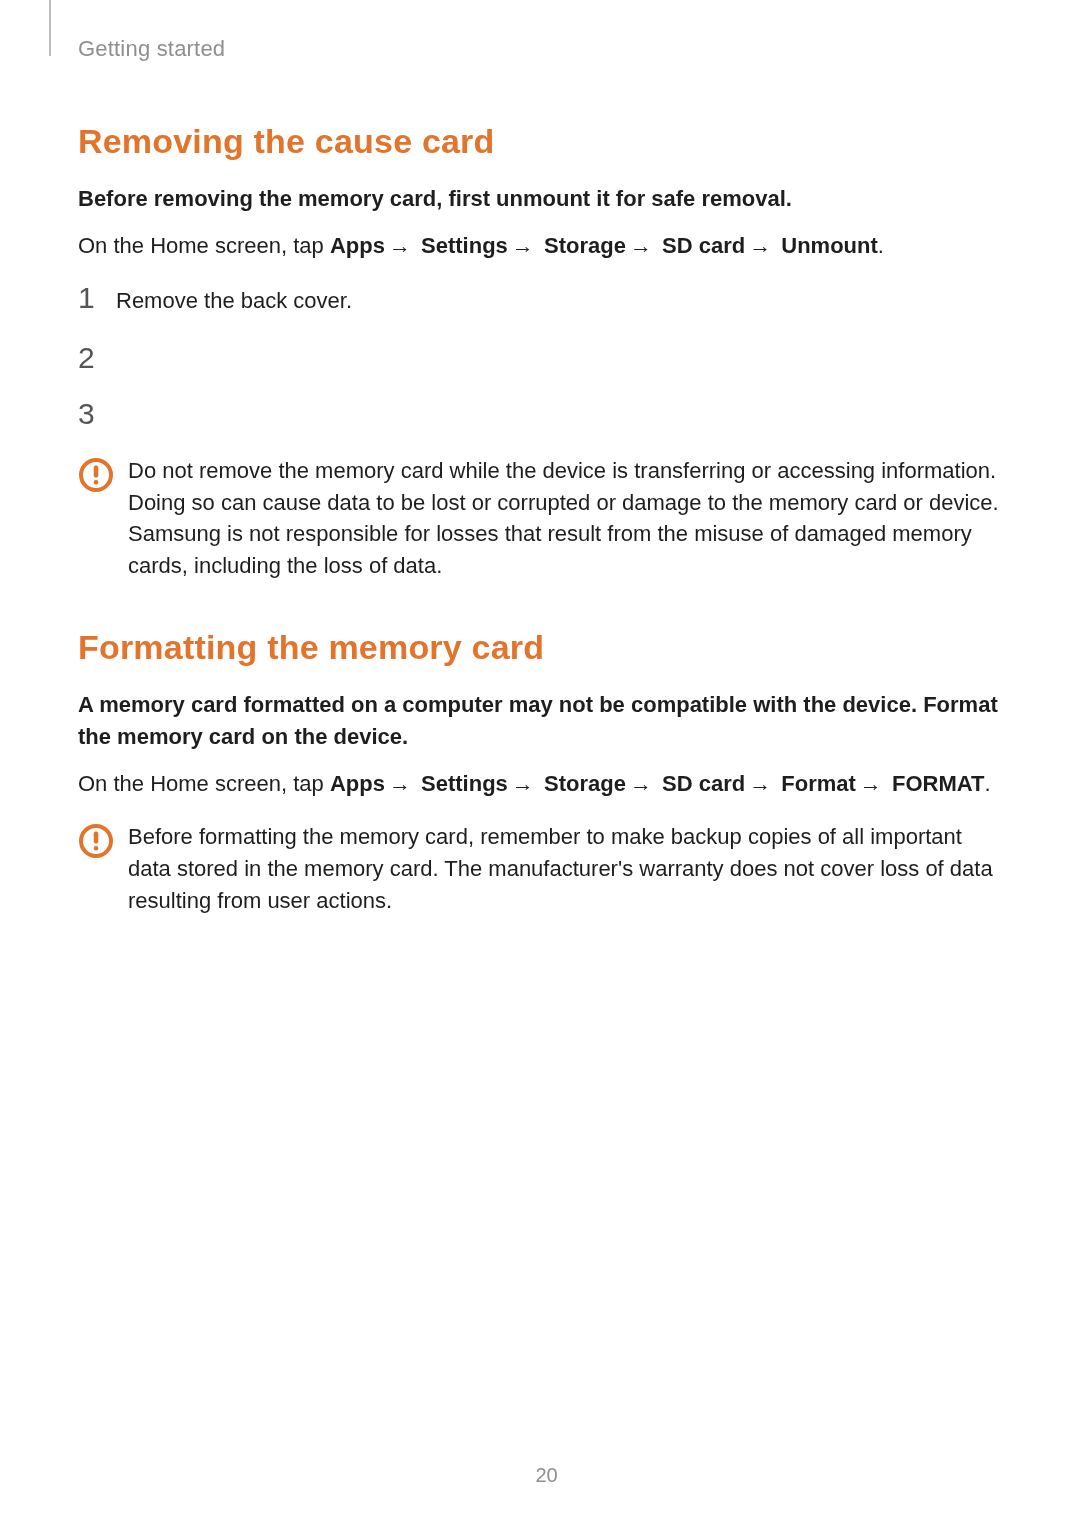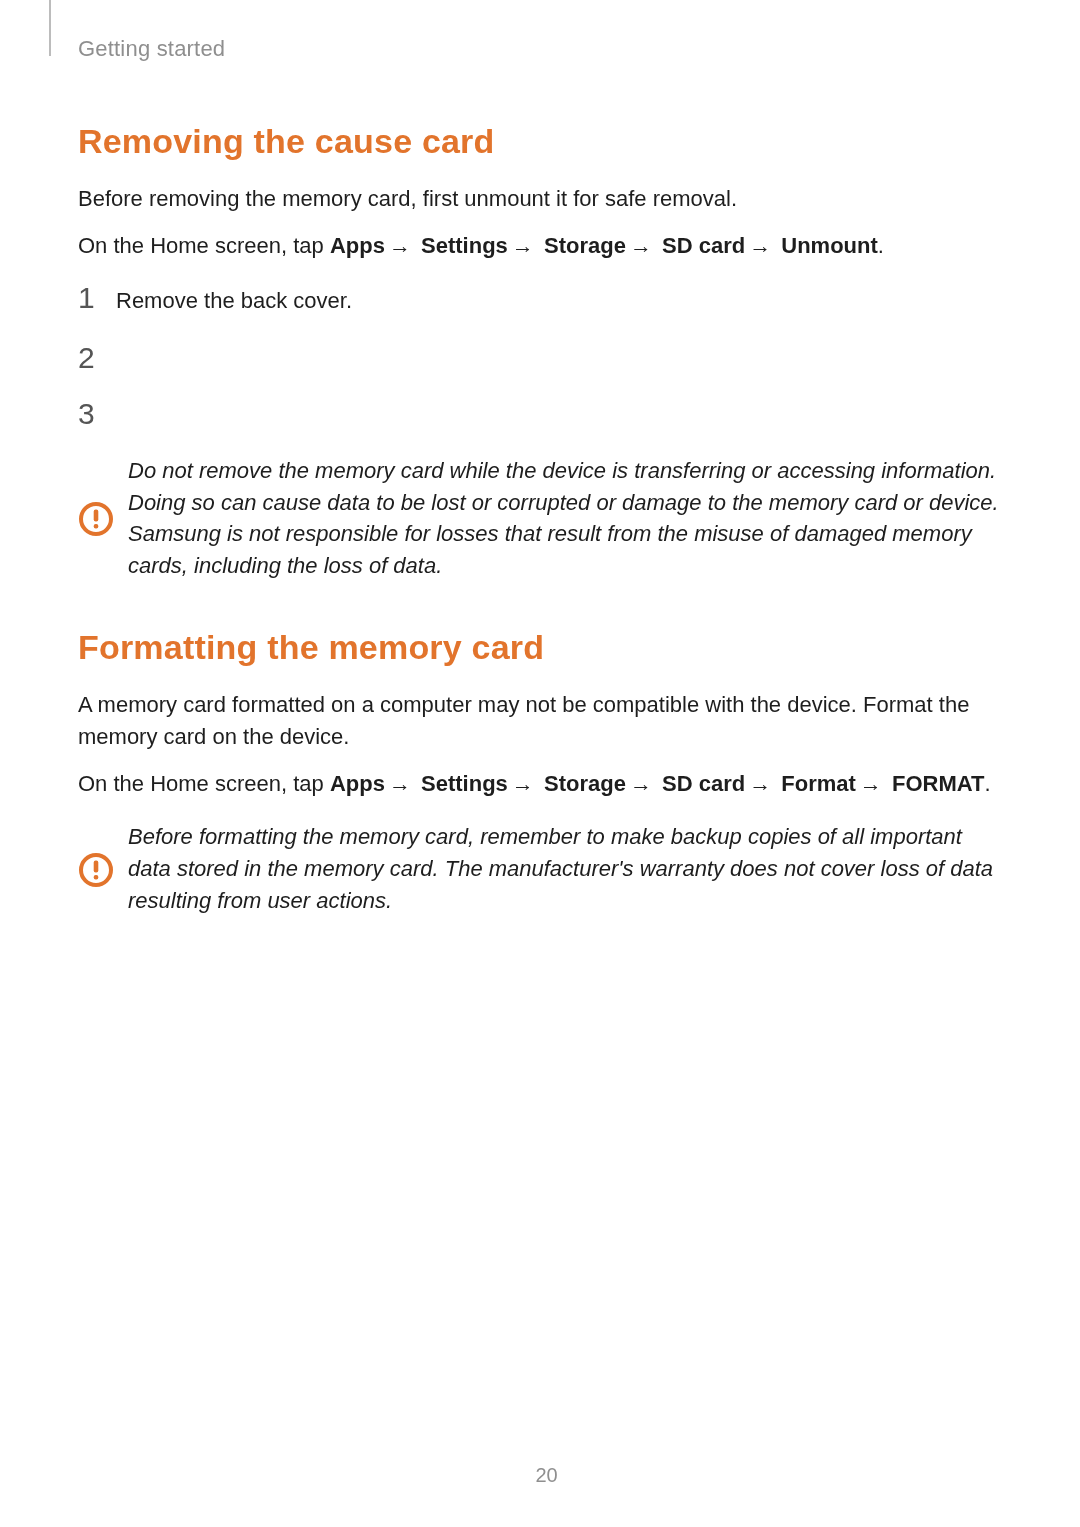--- a/index.html
+++ b/index.html
@@ -1,29 +1,29 @@
 <!DOCTYPE html>
 <html><head>
 <meta charset="utf-8">
 <style>
   * { box-sizing: border-box; margin: 0; padding: 0; }
   html, body { width: 1080px; height: 1527px; background: #fff; font-family: "Segoe UI", "Helvetica Neue", Arial, sans-serif; color: #222; }
   .page { position: relative; width: 1080px; height: 1527px; padding: 36px 78px 0 78px; border-radius: 11px; }
   .crop-mark { position: absolute; left: 49px; top: 0; width: 2px; height: 56px; background: #bcbcbc; }
   .header { font-size: 22px; color: #8f8f8f; margin-bottom: 60px; letter-spacing: 0.2px; }
   h2 { font-size: 34px; font-weight: 700; color: #e2742c; margin: 0 0 22px 0; letter-spacing: 0.2px; }
-  p.body { font-size: 22px; line-height: 1.42; color: #1e1e1e; margin: 0 0 14px 0; }
+  p.body { font-size: 22px; line-height: 1.42; color: #1e1e1e; margin: 0 0 14px 0; font-weight: bold; }
   .nav-line { font-size: 22px; line-height: 1.42; color: #1e1e1e; margin: 16px 0 22px 0; }
   .nav-line b { font-weight: 700; }
   .arrow { padding: 0 4px; }
   ol.steps { list-style: none; margin: 8px 0 18px 0; }
   ol.steps li { display: flex; align-items: baseline; margin: 0 0 26px 0; }
   ol.steps li .num { font-size: 30px; color: #555; width: 38px; flex: 0 0 38px; font-weight: 400; line-height: 1; }
   ol.steps li .txt { font-size: 22px; color: #1e1e1e; line-height: 1.42; }
-  .callout { display: flex; align-items: center; margin: 4px 0 46px 0; font-style: italic; }
+  .callout { display: flex; align-items: flex-start; margin: 4px 0 46px 0; }
   .callout .icon-wrap { flex: 0 0 50px; padding-top: 2px; }
   .callout .msg { font-size: 22px; line-height: 1.45; color: #1e1e1e; }
   .section2 { margin-top: 46px; }
   .page-number { position: absolute; bottom: 40px; left: 13px; right: 0; text-align: center; font-size: 20px; color: #8f8f8f; }
   svg.caution-icon { width: 36px; height: 36px; display: block; }
 </style>
 </head>
 <body>
 
 <div class="page">

